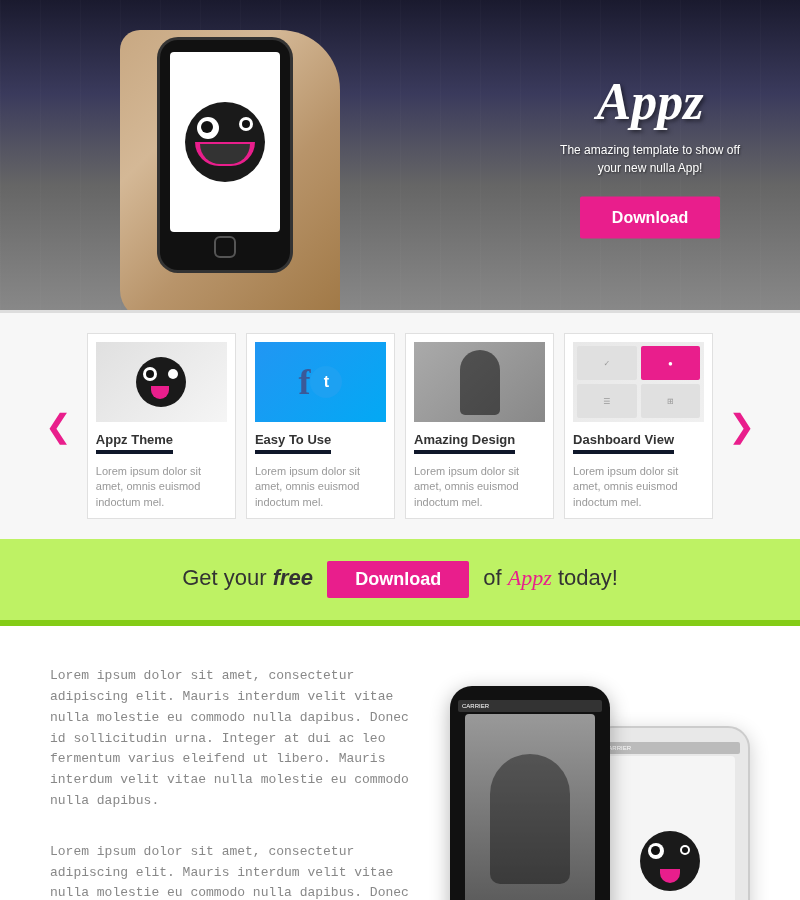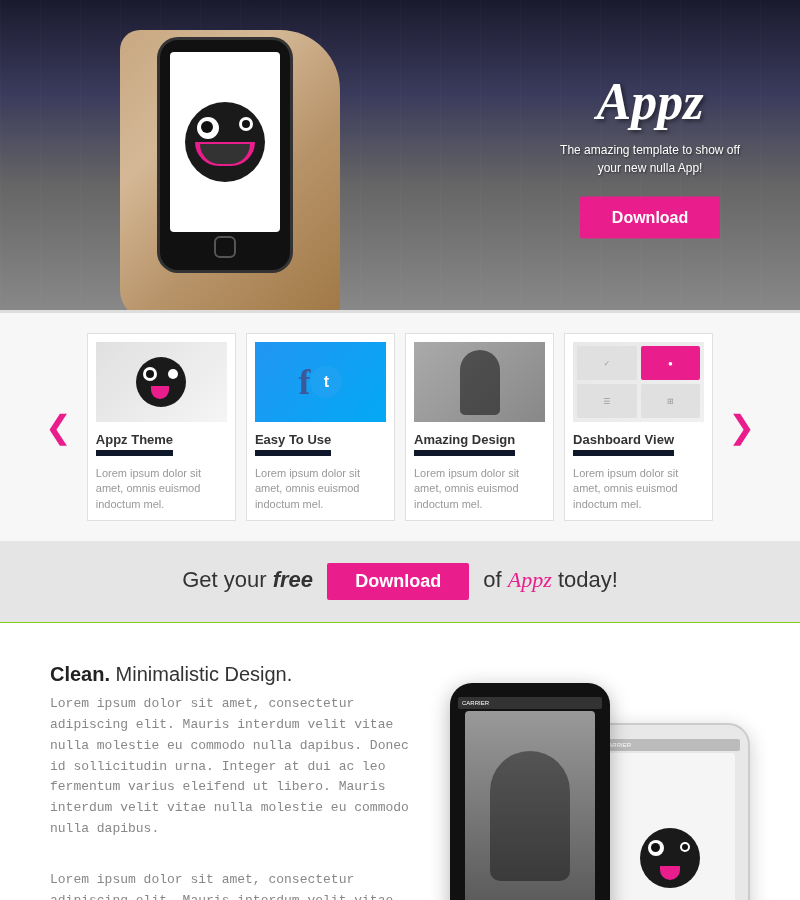--- a/index.html
+++ b/index.html
@@ -234,38 +234,38 @@
     }
     .carousel-img-dashboard {
       background: linear-gradient(135deg, #e8e8e8 0%, #f0f0f0 100%);
     }
     .carousel-item-title {
       font-size: 13px;
       font-weight: bold;
       color: #333;
       margin-bottom: 4px;
       padding-bottom: 3px;
-      border-bottom: 6px solid #0f172a;
+      border-bottom: 4px solid #0f172a;
       display: inline-block;
     }
     .carousel-item-text {
       font-size: 11px;
       color: #999;
       line-height: 1.4;
       margin-top: 6px;
     }
 
     
     .free-banner {
-      background: #e5e5e5;
+      background: #bef264;
       text-align: center;
       padding: 22px 20px;
       font-size: 22px;
       color: #555;
-      border-bottom: 1px solid #84cc16;
+      border-bottom: 6px solid #84cc16;
     }
     .free-banner span.free-text {
       color: #333;
       font-weight: normal;
     }
     .free-banner span.free-word {
       color: #333;
       font-weight: bold;
       font-style: italic;
     }
@@ -661,23 +661,20 @@
   <span> </span>
   <span class="appz-script">Appz</span>
   <span> </span>
   <span class="free-text">today!</span>
 </section>
 
 <section class="features-section">
   <div class="features-text">
 
     <div class="feature-item">
-      <div class="feature-title">
-        <strong>Clean.</strong><span> Minimalistic Design.</span>
-      </div>
       <div class="feature-desc">Lorem ipsum dolor sit amet, consectetur adipiscing elit. Mauris interdum velit vitae nulla molestie eu commodo nulla dapibus. Donec id sollicitudin urna. Integer at dui ac leo fermentum varius eleifend ut libero. Mauris interdum velit vitae nulla molestie eu commodo nulla dapibus.</div>
     </div>
 
     <div class="feature-item">
       <div class="feature-desc">Lorem ipsum dolor sit amet, consectetur adipiscing elit. Mauris interdum velit vitae nulla molestie eu commodo nulla dapibus. Donec id sollicitudin urna. Integer at dui ac leo fermentum varius eleifend ut libero. Mauris interdum velit vitae nulla molestie eu commodo nulla dapibus.</div>
     </div>
 
   </div>
 
   <div class="features-phones">

